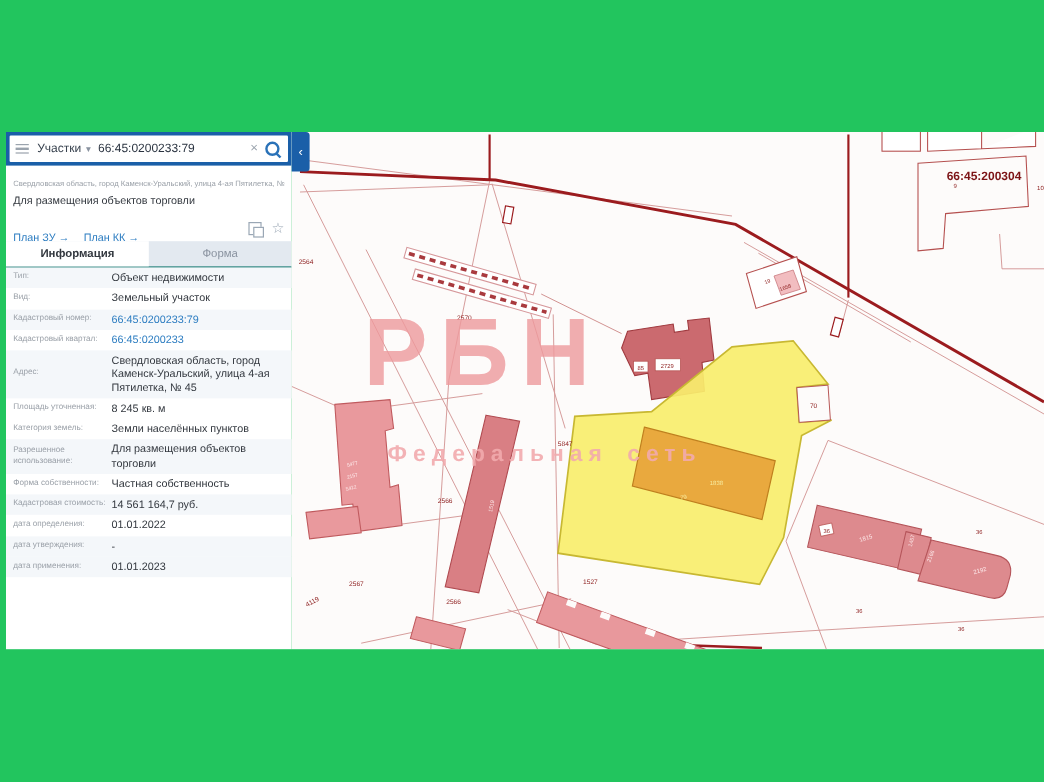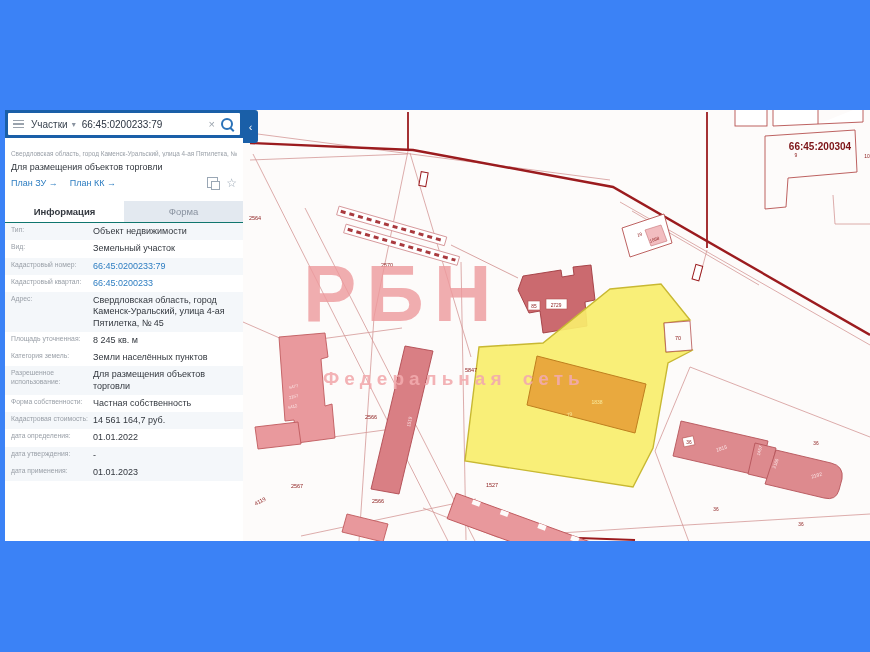--- a/index.html
+++ b/index.html
@@ -1,16 +1,16 @@
 <!DOCTYPE html>
 <html><head>
 <meta charset="utf-8">
 <style>
   html,body{margin:0;padding:0;background:#fff;}
-  .stage{position:relative;width:870px;height:652px;background:#3b82f6;overflow:hidden;
+  .stage{position:relative;width:870px;height:652px;background:#22c55e;overflow:hidden;
          font-family:"Liberation Sans",sans-serif;}
   
   .panel{position:absolute;left:5px;top:110px;width:238px;height:431px;background:#fff;}
   .searchbar{position:absolute;left:0;top:0;width:238px;height:28px;background:#1a5fa8;
              display:flex;align-items:center;padding:0;box-sizing:border-box;}
   .searchbox{margin:3px;background:#fff;height:22px;flex:1;display:flex;align-items:center;
              padding:0 5px;box-sizing:border-box;border-radius:1px;}
   .burger{width:11px;display:flex;flex-direction:column;gap:2px;margin-right:7px;}
   .burger div{height:1.6px;background:#9aa3ad;}
   .cat{font-size:10px;color:#3a4450;}
@@ -21,31 +21,31 @@
   .lens::after{content:"";position:absolute;width:2px;height:5px;background:#2a72b8;
                right:-2px;bottom:-4px;transform:rotate(-45deg);}
   .collapse{position:absolute;left:243px;top:110px;width:15px;height:33px;background:#1a5fa8;
             color:#fff;font-size:11px;display:flex;align-items:center;justify-content:center;
             border-radius:0 3px 3px 0;z-index:5;}
   .head{position:absolute;left:0;top:28px;width:238px;height:63px;box-sizing:border-box;padding:8px 6px 0 6px;}
   .title{font-size:11.5px;font-weight:bold;color:#33383f;white-space:nowrap;}
   .addr{font-size:6.4px;color:#9aa0a8;margin-top:4px;white-space:nowrap;overflow:hidden;}
   .usage{font-size:9px;color:#33383f;margin-top:5px;}
   .linksrow{display:flex;align-items:center;margin-top:5px;}
-  .plink{font-size:9px;color:#2d7dc1;margin-right:12px;}
+  .plink{font-size:9px;color:#2d7dc1;margin-right:12px;margin-top:16px;}
   .hicons{margin-left:auto;display:flex;align-items:center;gap:8px;}
   .plan-ic{width:9px;height:9px;border:1px solid #9aa7b5;position:relative;}
   .plan-ic div{position:absolute;left:3px;top:3px;width:7px;height:7px;border:1px solid #9aa7b5;background:#fff;}
   .star{font-size:12px;color:#9aa7b5;line-height:10px;}
   .tabs{position:absolute;left:0;top:91px;width:238px;height:21px;display:flex;background:#e3e9f0;
         border-bottom:1px solid #0f766e;}
   .tab{flex:1;display:flex;align-items:center;justify-content:center;font-size:9.5px;color:#8a93a0;}
   .tab.active{background:#fff;color:#33383f;font-weight:bold;}
   .rows{position:absolute;left:0;top:113px;width:238px;}
-  .row{display:flex;padding:3px 6px;min-height:13px;align-items:flex-start;box-sizing:border-box;}
+  .row{display:flex;padding:3px 6px;min-height:13px;align-items:center;box-sizing:border-box;}
   .row.striped{background:#f4f7fa;}
   .rlabel{width:82px;flex:0 0 82px;font-size:6.8px;color:#9aa0a8;line-height:1.3;}
   .rvalue{flex:1;font-size:9px;color:#33383f;line-height:1.25;}
   .rvalue.link{color:#2d7dc1;}
   
   .map{position:absolute;left:243px;top:110px;width:627px;height:431px;background:#fdfbfa;overflow:hidden;}
   .wm-big{position:absolute;left:60px;top:144px;font-size:80px;font-weight:bold;
           color:#ee9a9d;opacity:.8;letter-spacing:10px;line-height:1;text-align:right;}
   .wm-small{position:absolute;left:80px;top:258px;font-size:19px;font-weight:bold;
             color:#f2abae;opacity:.9;letter-spacing:5px;word-spacing:6px;white-space:nowrap;}

